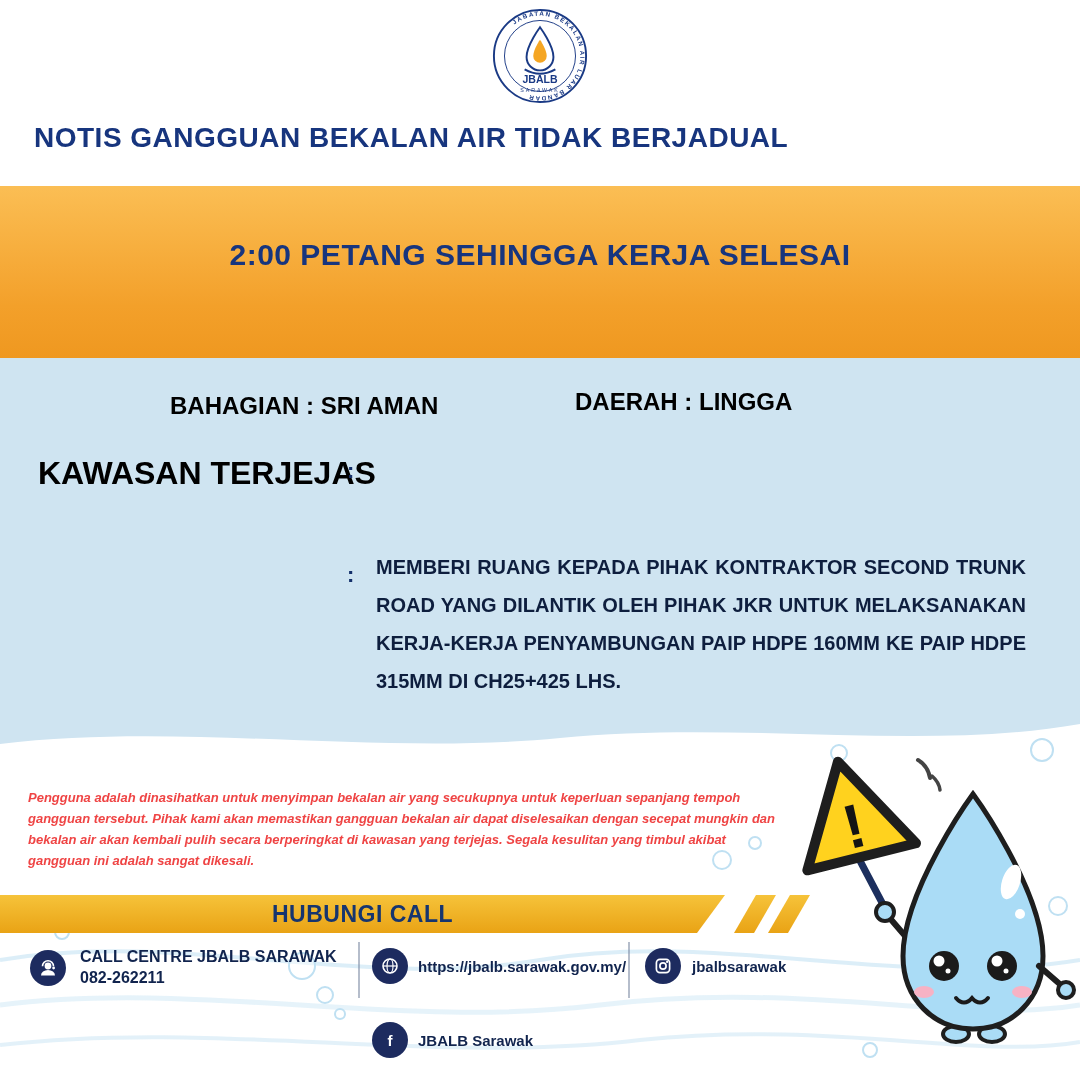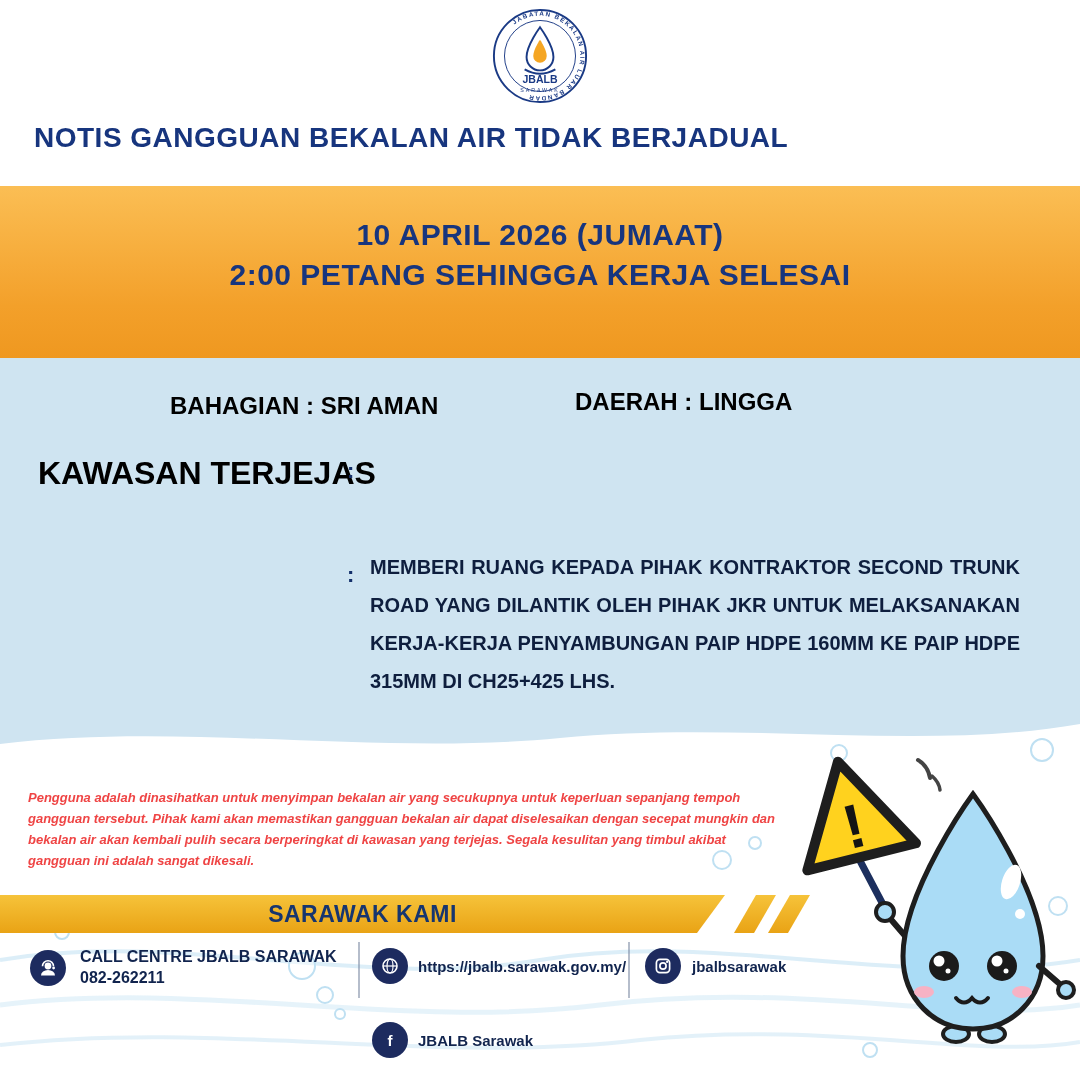--- a/index.html
+++ b/index.html
@@ -27,21 +27,21 @@
   .sched-line { font-size:30px; font-weight:bold; color:#17357E; letter-spacing:.5px; }
 
   
   .blue-panel { left:0; top:358px; width:1080px; height:360px; background:#CFE4F1; }
   .bp-wave { left:0; top:716px; width:1080px; height:44px; z-index:1; }
   .lbl { font-weight:bold; color:#000000; }
   .row1 { font-size:24px; }
   .field-label { font-size:32px; }
   .colon { font-size:22px; font-weight:bold; color:#14306B; }
   .field-value { font-size:20px; font-weight:bold; color:#0E1E3E; }
-  .huraian-text { line-height:38px; text-align:justify; }
+  .huraian-text { line-height:38px; text-align:justify;margin-left:6px; }
 
   
   .advisory {
     left:28px; top:787px; width:758px; z-index:2;
     font-size:13px; font-style:italic; font-weight:bold;
     color:#ef4444; line-height:21px;
   }
 
   
   .banner {
@@ -112,41 +112,40 @@
       <path d="M50,33 C50,33 43,43 43,50 a7,7 0 0 0 14,0 C57,43 50,33 50,33 Z" fill="#F5A623"></path>
       <path d="M34,64 q16,9 32,0" stroke="#1A3A85" stroke-width="2" fill="none"></path>
       <text x="50" y="78" text-anchor="middle" font-size="11" font-weight="bold" fill="#1A3A85">JBALB</text>
       <text x="50" y="87" text-anchor="middle" font-size="5.5" letter-spacing="2" fill="#1A3A85">SARAWAK</text>
     </svg>
   </div>
 
   <div class="abs title">NOTIS GANGGUAN BEKALAN AIR TIDAK BERJADUAL</div>
 
   <div class="abs orange-band">
-    <div class="sched-line">10 APRIL 2026 (JUMAAT)</div>
     <div class="sched-line">2:00 PETANG SEHINGGA KERJA SELESAI</div>
   </div>
 
   <div class="abs blue-panel"></div>
   <svg class="abs bp-wave" width="1080" height="44" viewBox="0 0 1080 44">
     <path d="M0,0 H1080 V8 C920,36 740,4 560,22 C380,40 180,6 0,28 Z" fill="#CFE4F1"></path>
   </svg>
 
   <div class="abs lbl row1" style="left:170px; top:392px;">BAHAGIAN : SRI AMAN</div>
   <div class="abs lbl row1" style="left:575px; top:388px;">DAERAH : LINGGA</div>
 
   <div class="abs lbl field-label" style="left:38px; top:455px;">KAWASAN TERJEJAS</div>
   <div class="abs colon" style="left:347px; top:458px;">:</div>
 
   <div class="abs colon" style="left:347px; top:562px;">:</div>
   <div class="abs field-value huraian-text" style="left:370px; top:548px; width:650px;">MEMBERI RUANG KEPADA PIHAK KONTRAKTOR SECOND TRUNK ROAD YANG DILANTIK OLEH PIHAK JKR UNTUK MELAKSANAKAN KERJA-KERJA PENYAMBUNGAN PAIP HDPE 160MM KE PAIP HDPE 315MM DI CH25+425 LHS.</div>
 
   <div class="abs advisory">Pengguna adalah dinasihatkan untuk menyimpan bekalan air yang secukupnya untuk keperluan sepanjang tempoh gangguan tersebut. Pihak kami akan memastikan gangguan bekalan air dapat diselesaikan dengan secepat mungkin dan bekalan air akan kembali pulih secara berperingkat di kawasan yang terjejas. Segala kesulitan yang timbul akibat gangguan ini adalah sangat dikesali.</div>
 
-  <div class="abs banner">SARAWAK KAMI</div>
+  <div class="abs banner">HUBUNGI CALL</div>
   <div class="abs stripe" style="left:745px;"></div>
   <div class="abs stripe" style="left:779px;"></div>
 
   <div class="abs icon-circle" style="left:30px; top:950px;">
     <svg width="20" height="20" viewBox="0 0 20 20">
       <circle cx="10" cy="8" r="3.4" fill="#fff"></circle>
       <path d="M3,17.5 a7,5.5 0 0 1 14,0 Z" fill="#fff"></path>
       <path d="M4.5,8.2 a5.5,5.5 0 0 1 11,0" stroke="#fff" stroke-width="1.6" fill="none"></path>
       <circle cx="15.6" cy="10" r="1.4" fill="#fff"></circle>
     </svg>

